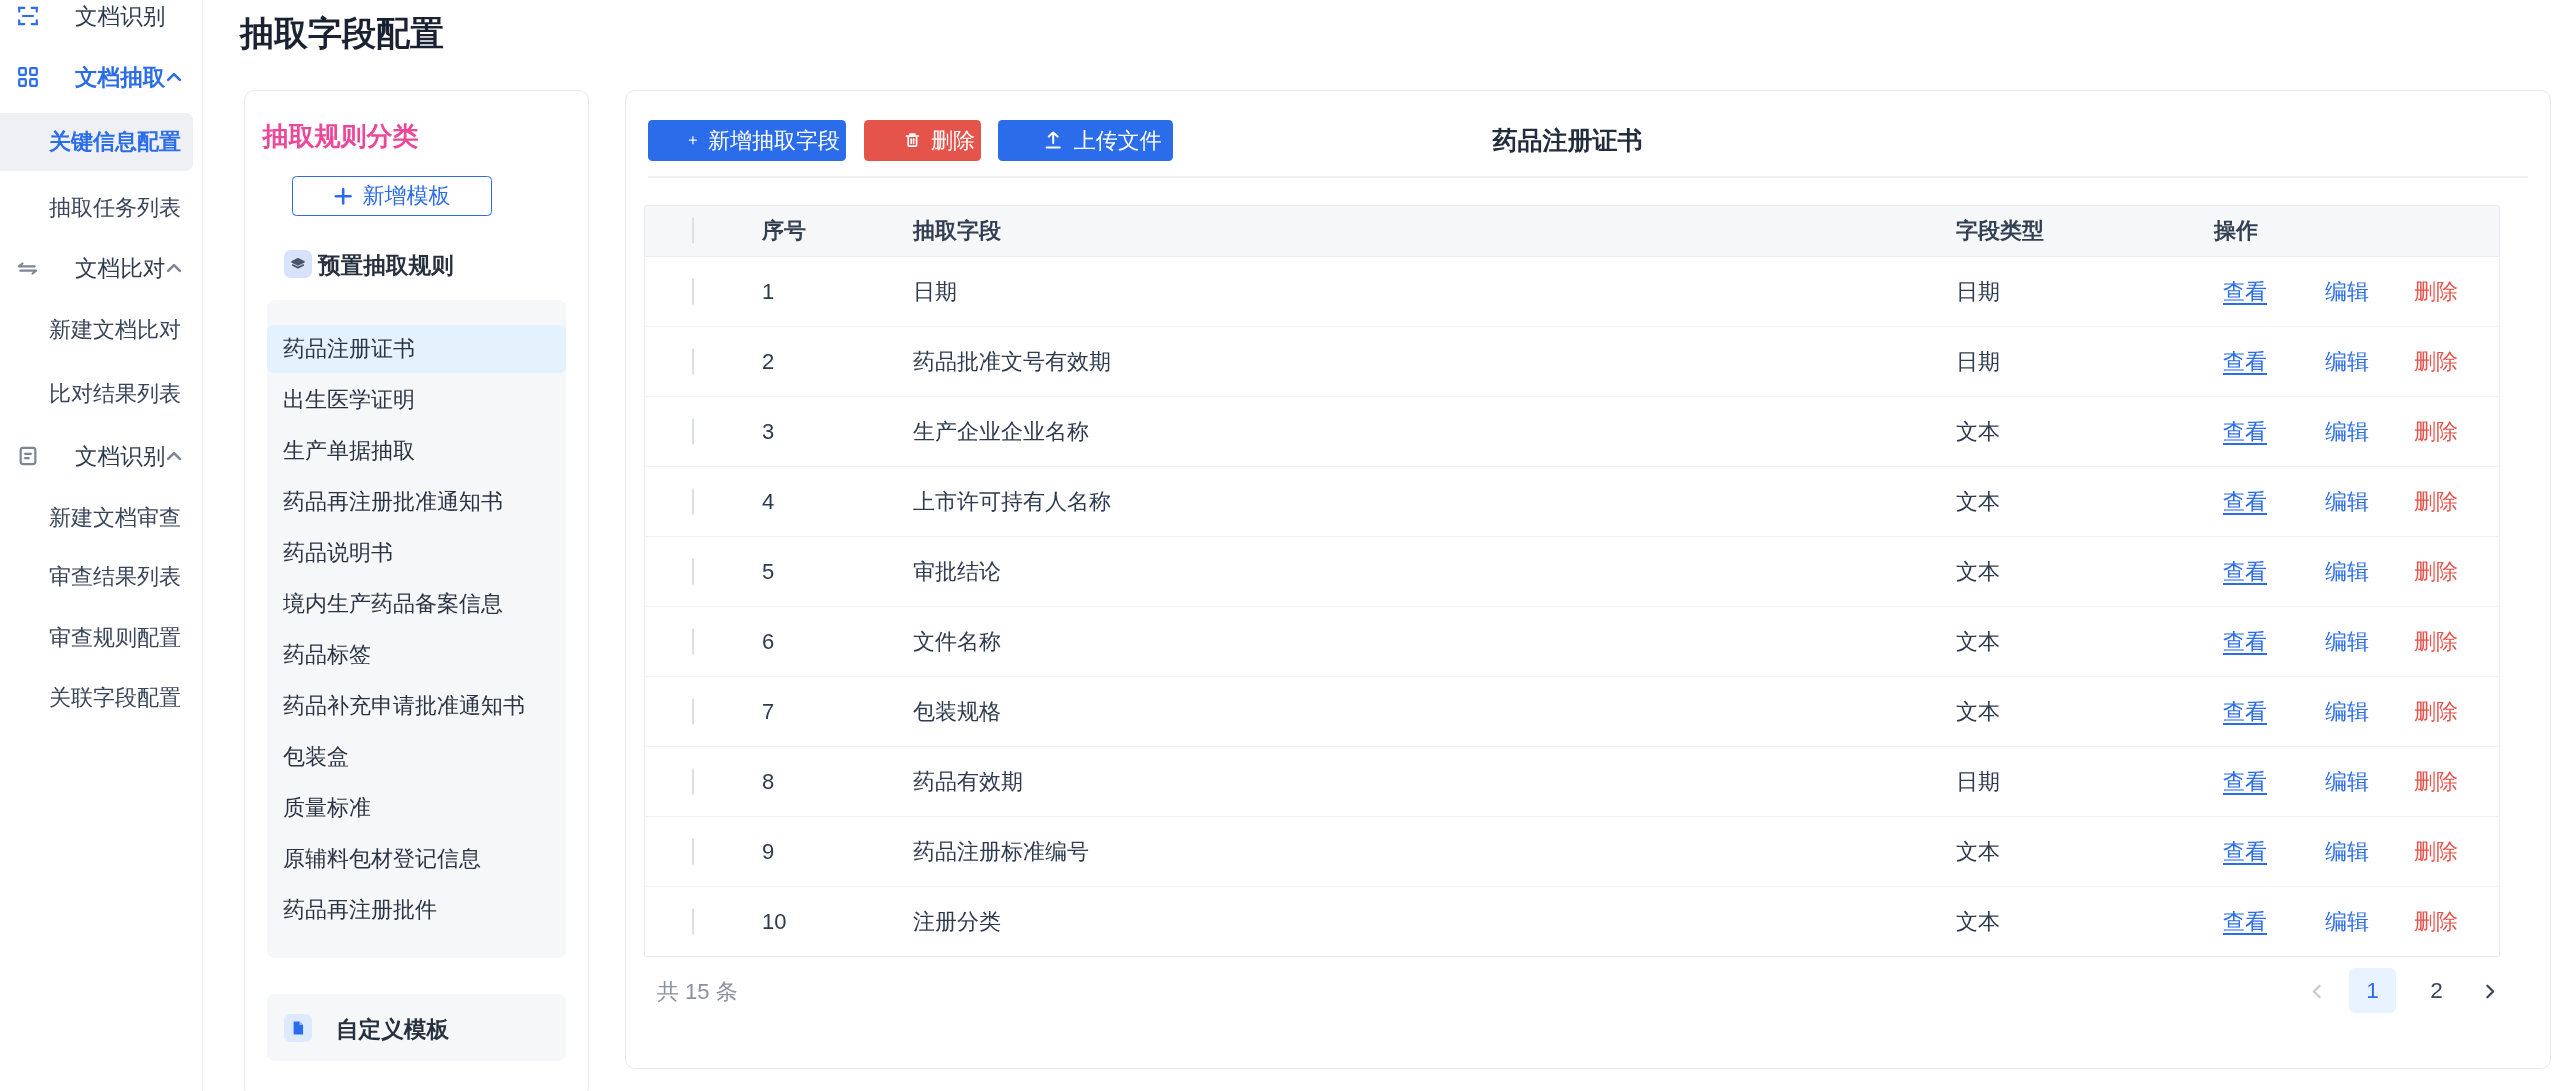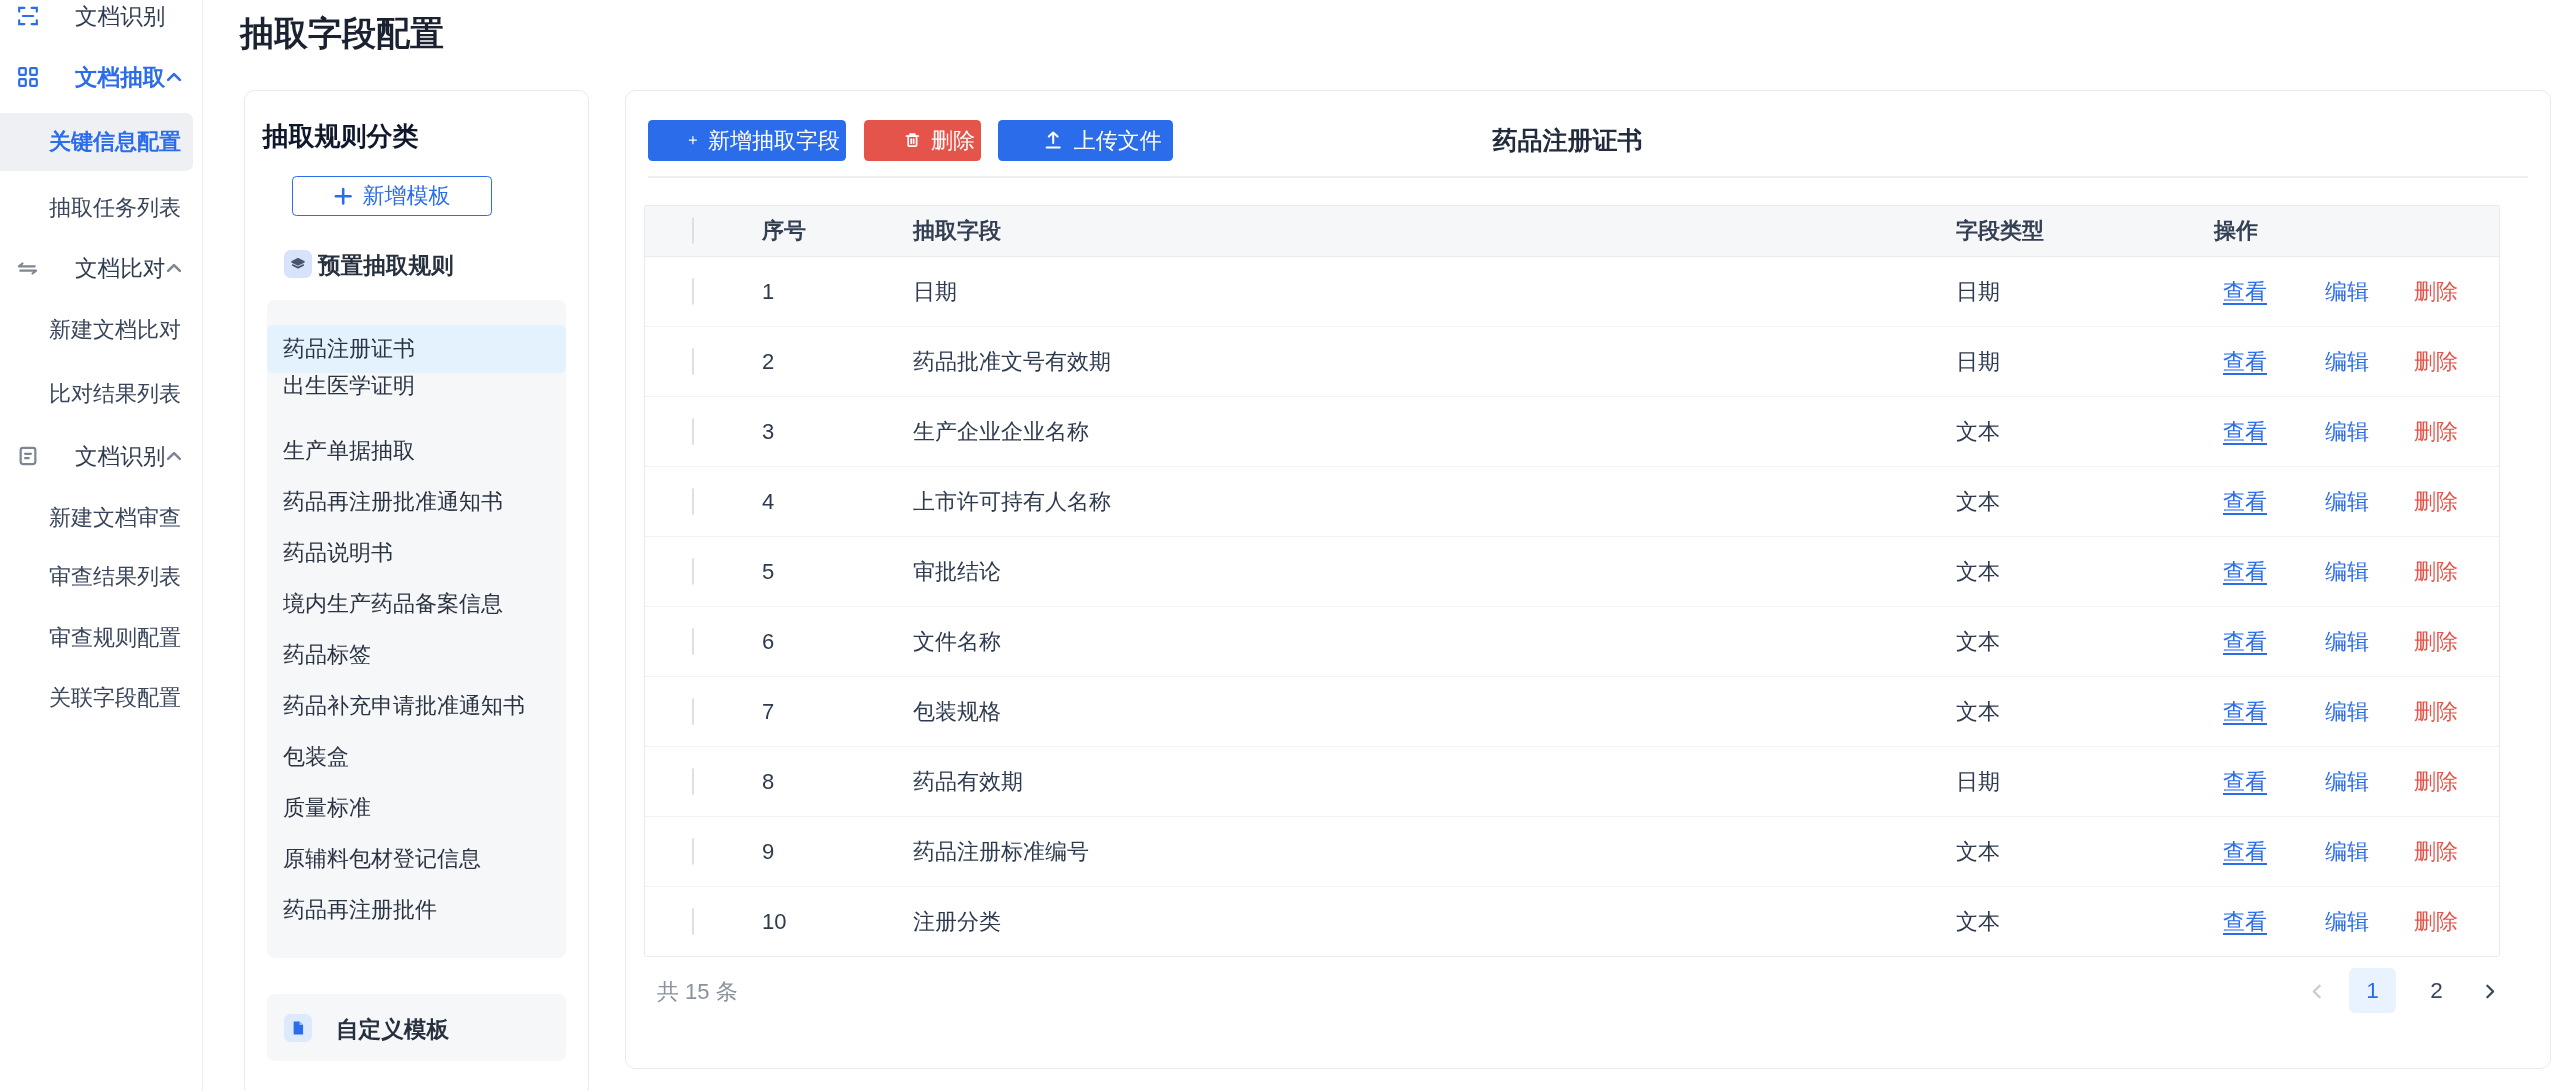--- a/index.html
+++ b/index.html
@@ -19,30 +19,30 @@
   .side-active{top:113px;height:58px;background:#eef0f3;width:193px;border-radius:0 7.3px 7.3px 0;}
   .side-active .sublabel{color:#2b6cea;font-weight:600;}
   .blue-section .slabel{color:#2b6cea;}
   
   .page-title{position:absolute;left:240px;top:11px;font-size:34px;font-weight:700;color:#1a2232;white-space:nowrap;}
   
   .card{position:absolute;background:#fff;border:1.5px solid #e8eaee;border-radius:10.2px;}
   .rules-card{left:244px;top:90px;width:343px;height:1006px;}
   .content-card{left:625px;top:90px;width:1924px;height:977px;}
   
-  .rules-title{position:absolute;left:17.5px;top:28px;font-size:26px;font-weight:700;color:#0f172a;white-space:nowrap;}
+  .rules-title{position:absolute;left:17.5px;top:28px;font-size:26px;font-weight:700;color:#ec4899;white-space:nowrap;}
   .add-template-btn{position:absolute;left:47px;top:85px;width:198px;height:38px;border:1.5px solid #2b6cea;border-radius:4.4px;
     color:#2b6cea;font-size:22px;display:flex;align-items:center;justify-content:center;gap:8.7px;background:#fff;cursor:pointer;white-space:nowrap;}
   .section-head{position:absolute;left:0;width:343px;height:36px;}
   .preset-head{top:155px;}
   .badge{position:absolute;left:39px;top:4.4px;width:28px;height:28px;border-radius:6.6px;background:#d7e3fb;display:flex;align-items:center;justify-content:center;}
   .section-label{position:absolute;left:73px;top:3.6px;font-size:22.6px;font-weight:600;color:#26303f;white-space:nowrap;}
   .rule-list{position:absolute;left:22px;top:209px;width:299px;height:658px;background:#f6f7f9;border-radius:7.3px;}
   .rule-item{position:absolute;left:0;width:299px;height:44px;display:flex;align-items:center;cursor:pointer;}
-  .rule-item span{margin-left:16px;font-size:22px;color:#2a3342;white-space:nowrap;}.ri1{top:64px}.ri2{top:129px}.ri3{top:180px}.ri4{top:231px}.ri5{top:282px}
+  .rule-item span{margin-left:16px;font-size:22px;color:#2a3342;white-space:nowrap;}.ri1{top:78px}.ri2{top:129px}.ri3{top:180px}.ri4{top:231px}.ri5{top:282px}
   .ri6{top:333px}.ri7{top:384px}.ri8{top:435px}.ri9{top:486px}.ri10{top:537px}.ri11{top:588px}
   .rule-selected{top:25px;height:48px;background:#e4f2fd;border-radius:5.8px;}
   .custom-block{position:absolute;left:22px;top:903px;width:299px;height:67px;background:#f6f7f9;border-radius:7.3px;cursor:pointer;}
   .custom-block .badge{left:17px;top:19.7px;background:#dde9fd;}
   .custom-block .section-label{left:69px;top:20.4px;}
   
   .btn{position:absolute;top:29px;height:41px;border:none;border-radius:4.4px;color:#fff;font-size:22px;
     display:flex;align-items:center;justify-content:center;gap:10.2px;cursor:pointer;white-space:nowrap;font-family:inherit;padding-left:40px;}
   .btn-blue{background:#2b6cea;}
   .btn-red{background:#e5544b;}

